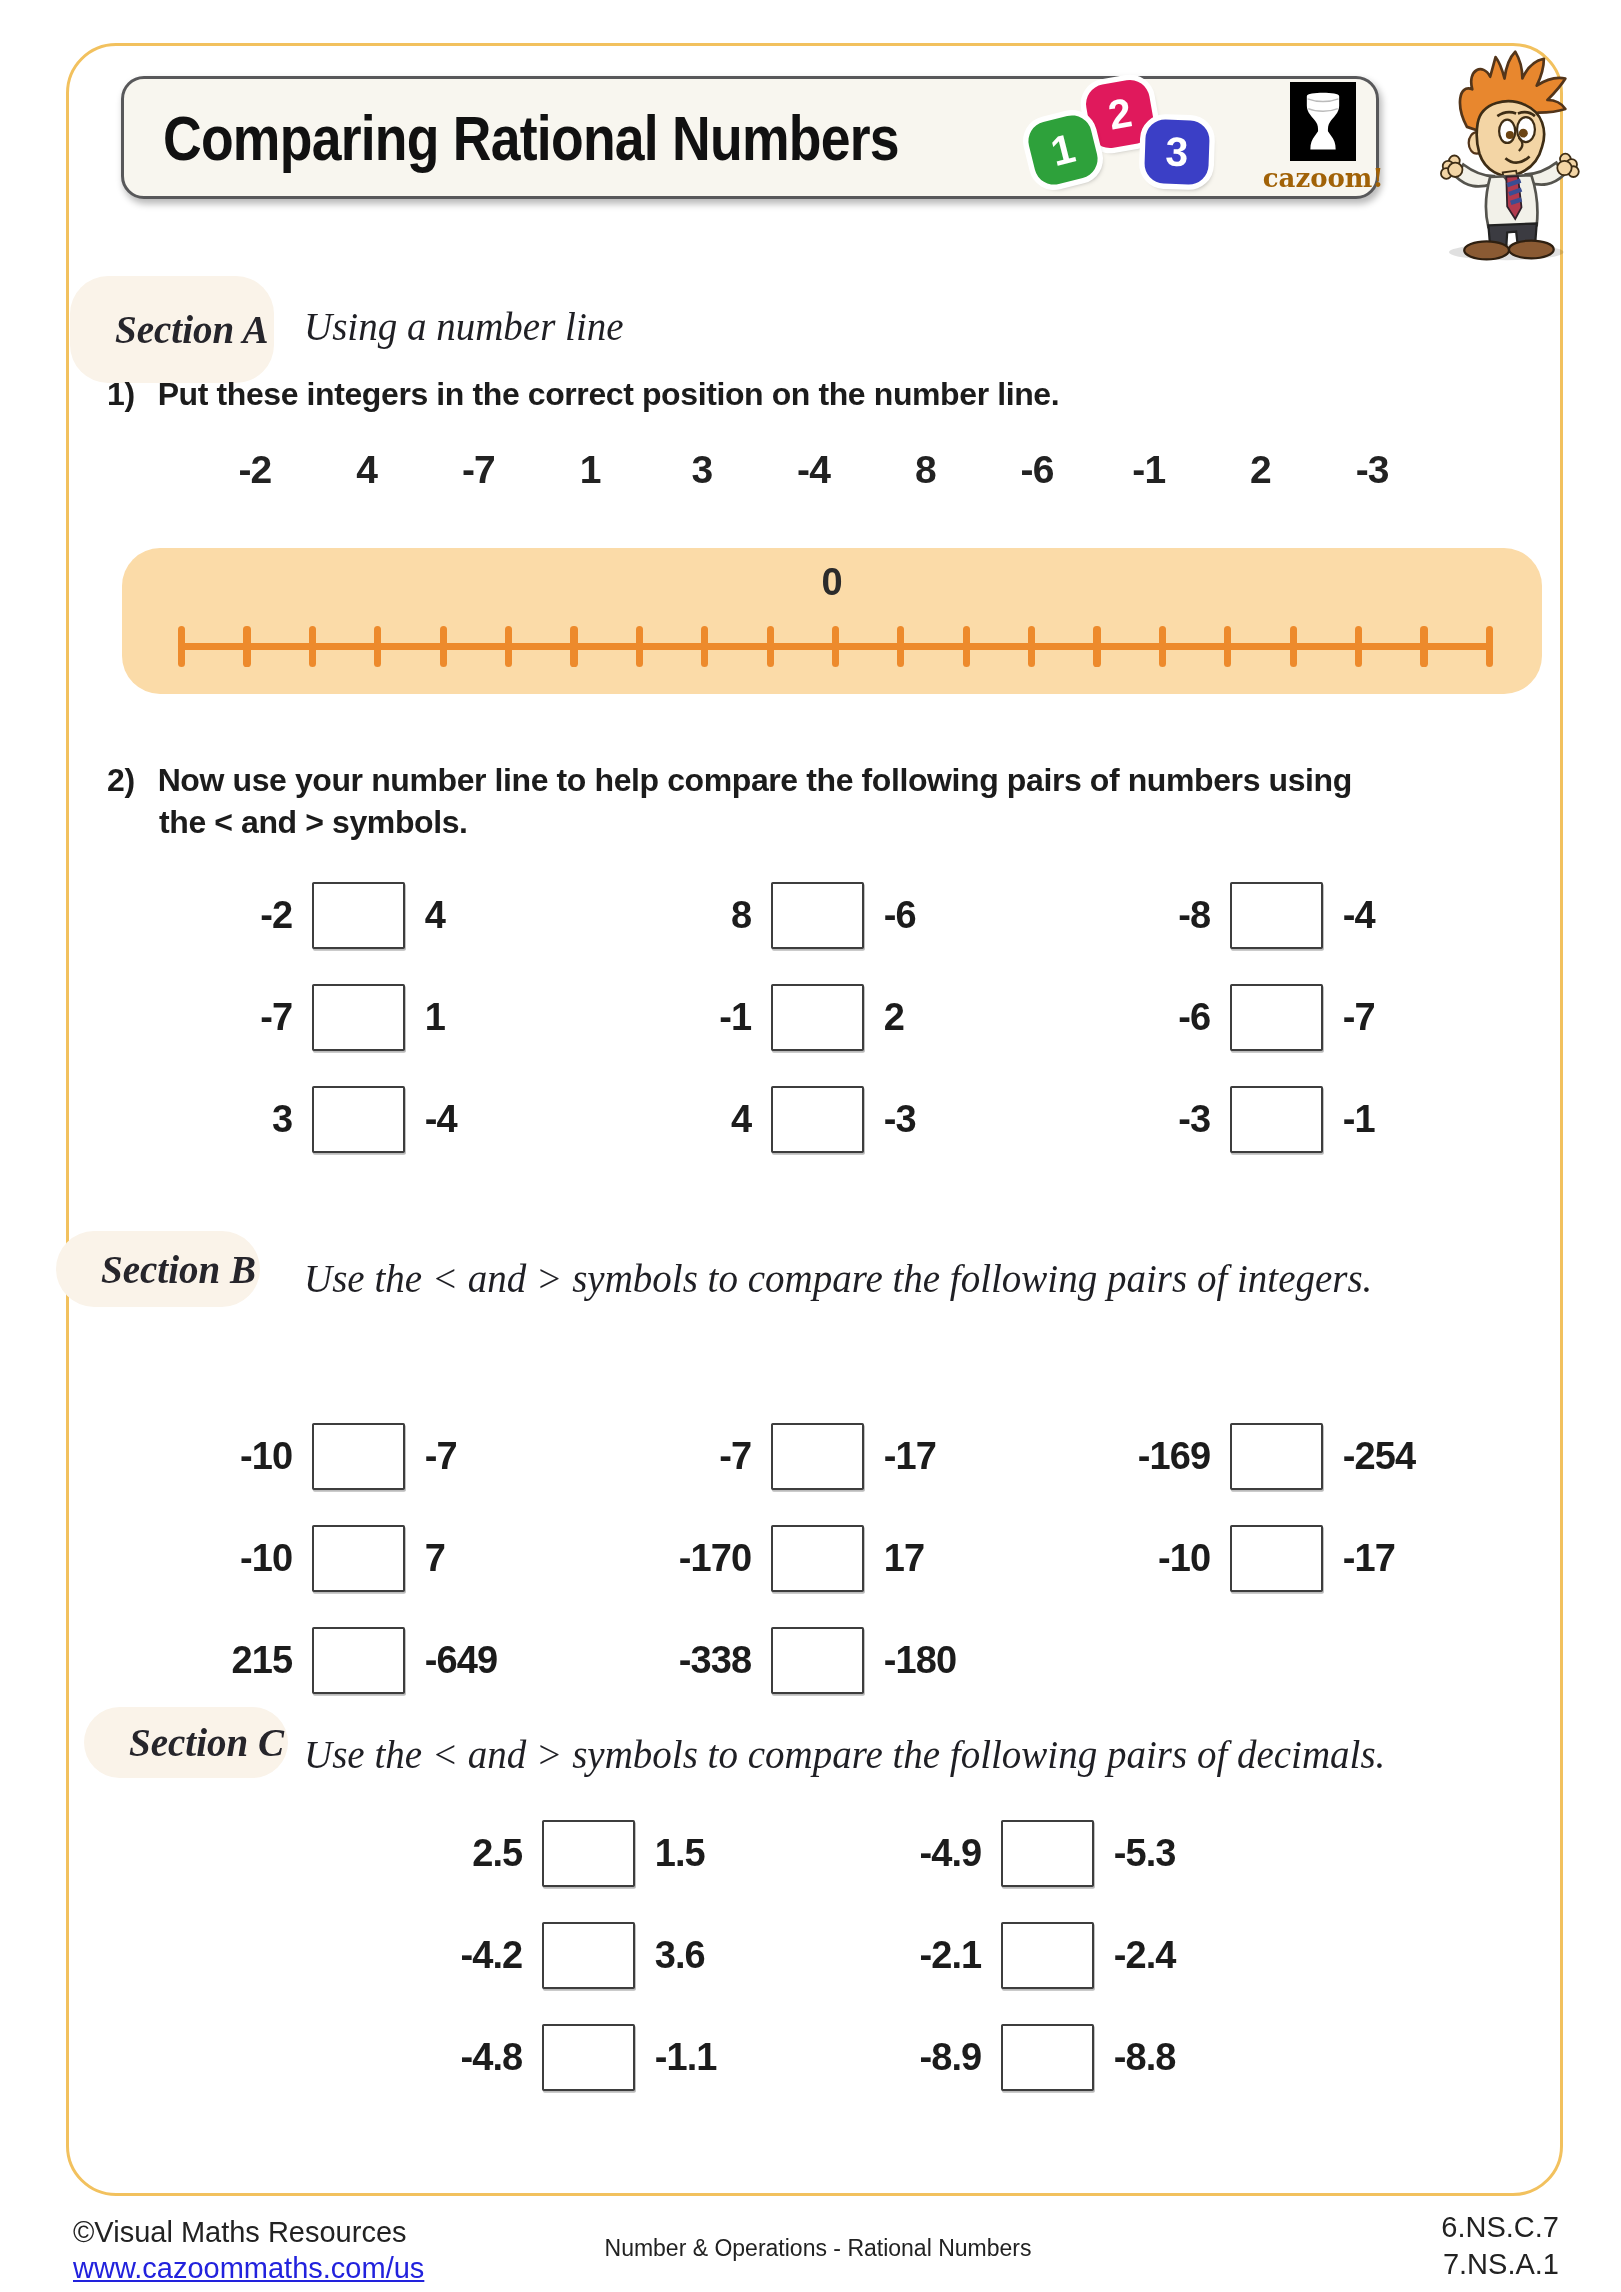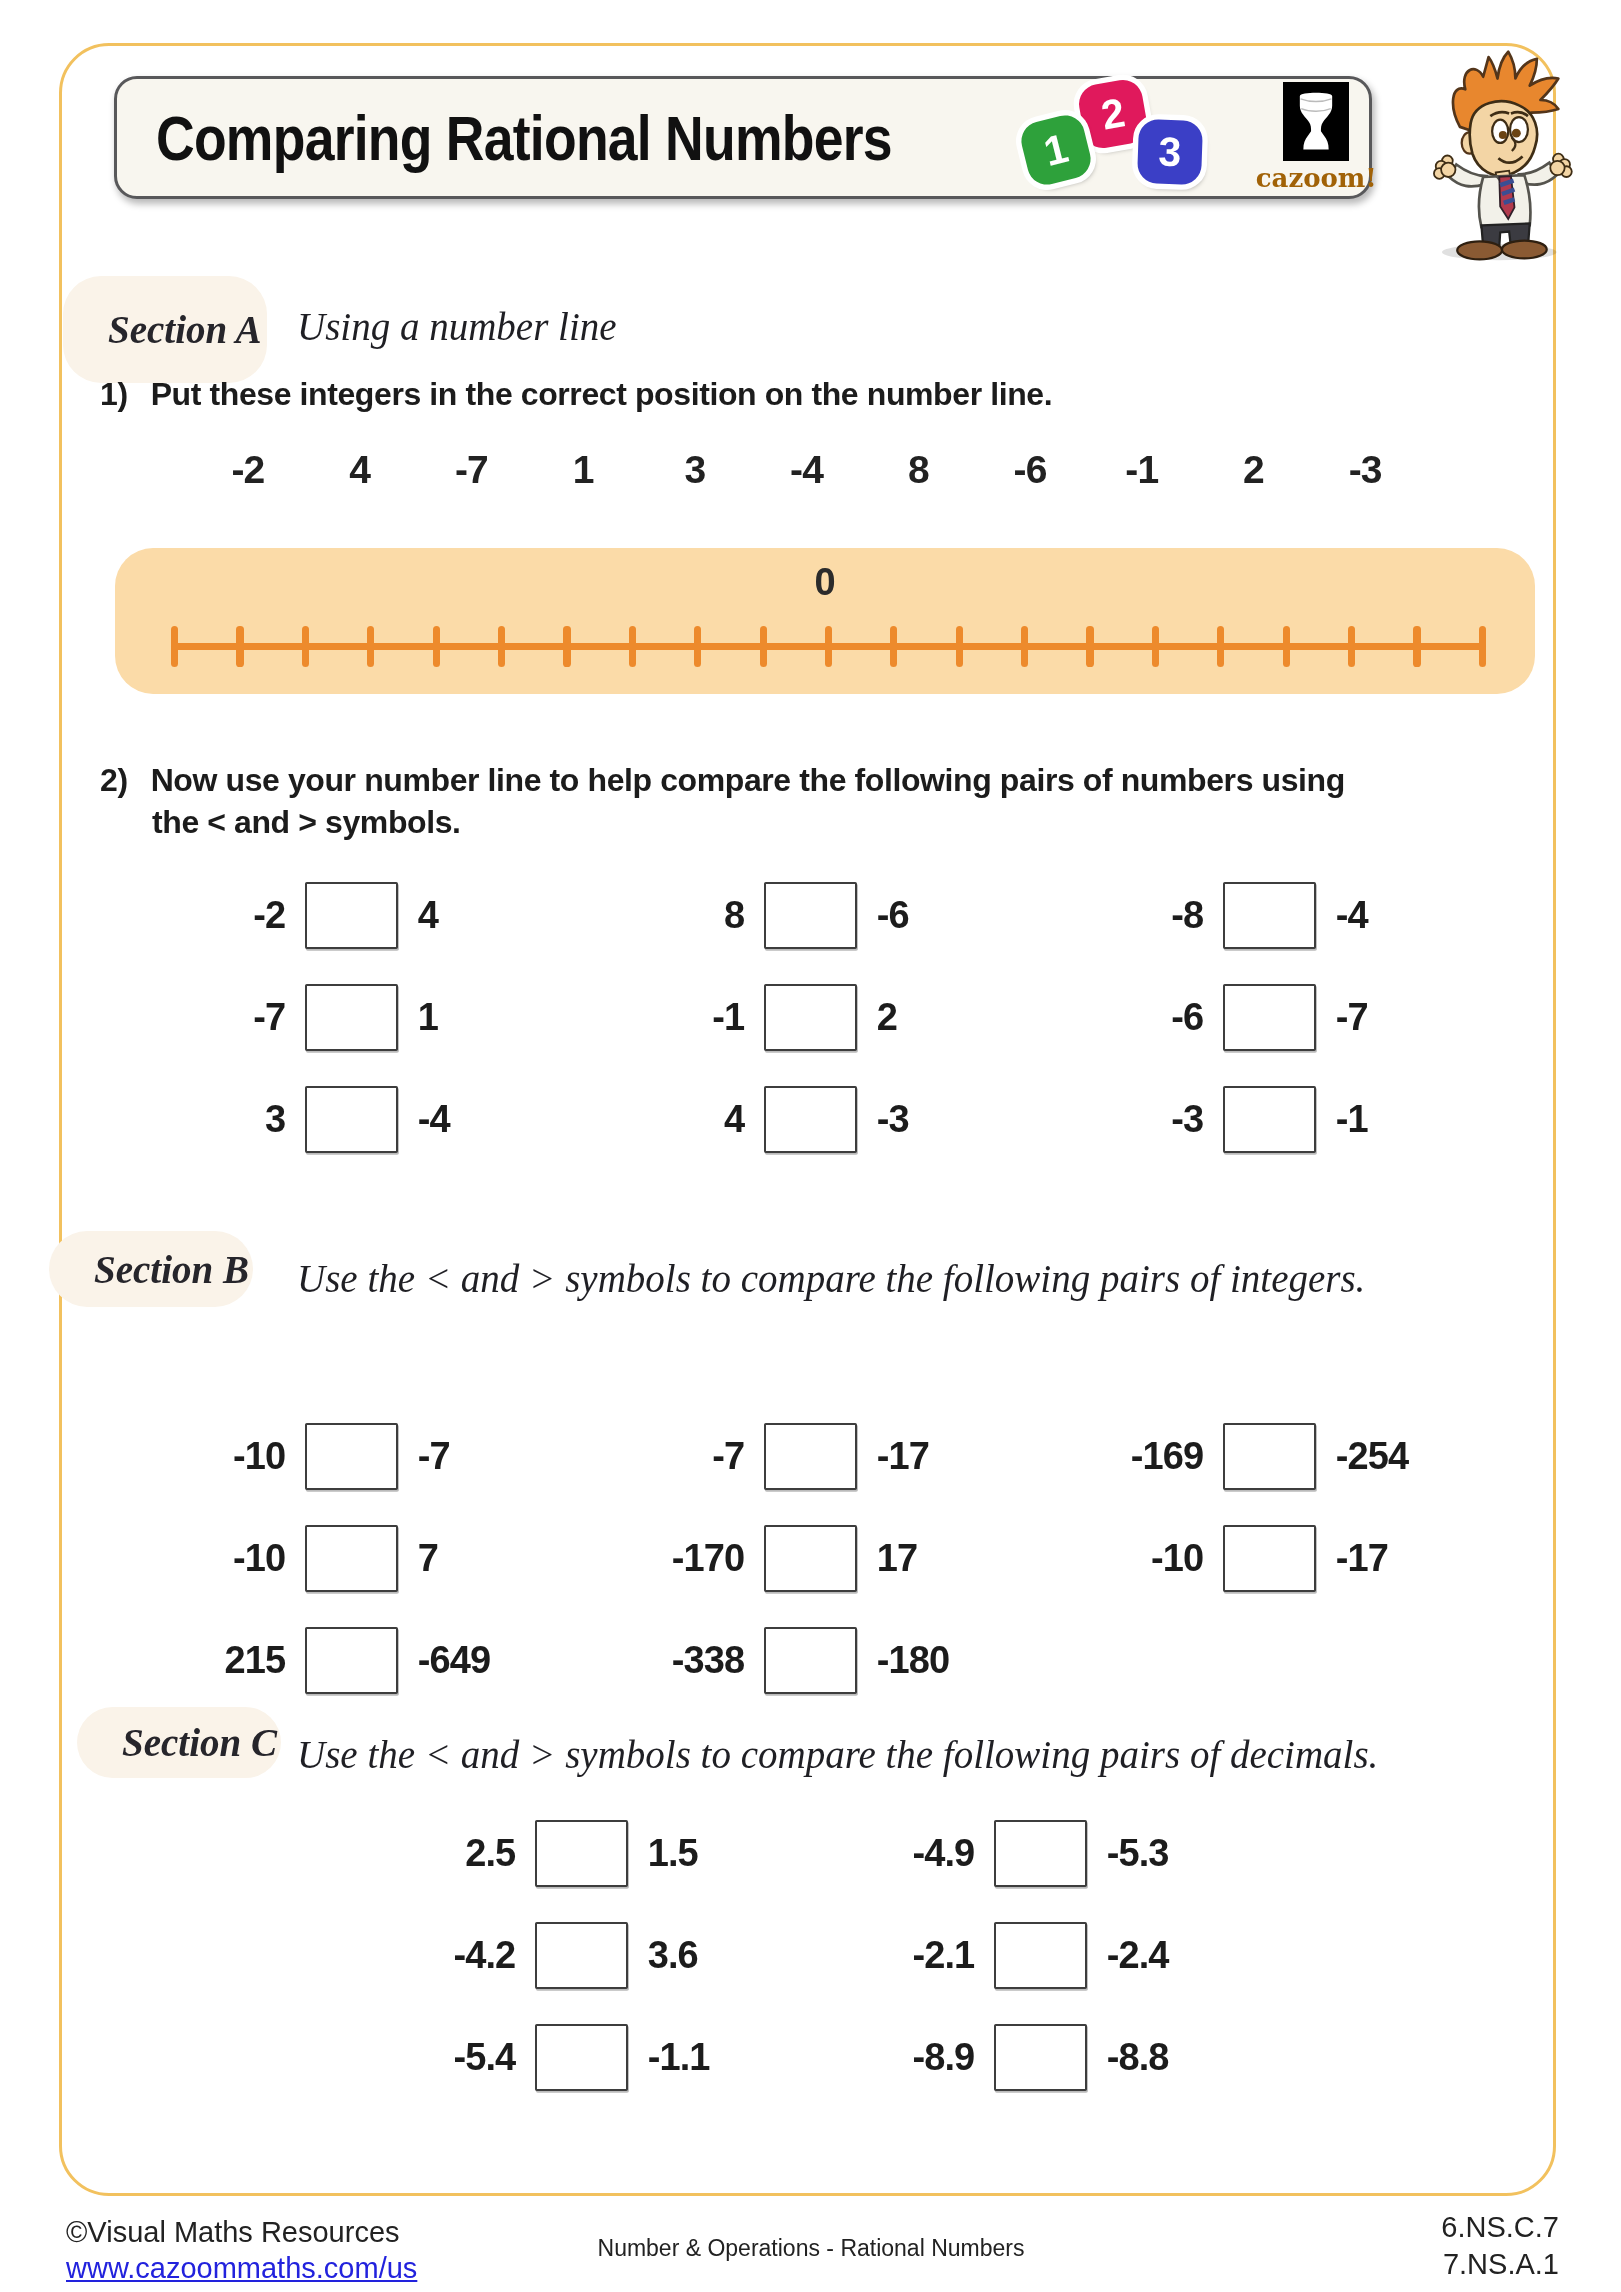--- a/index.html
+++ b/index.html
@@ -2,21 +2,21 @@
 <html style="--c-frame: #F2C15E; --c-band: #FBDBA8; --c-line: #ED8A2C; --c-pill: #FAF3E9; --c-tile-green: #2EA13B; --c-tile-pink: #E0195C; --c-tile-blue: #3B3FC6; --c-link: #2222DD; --c-box-border: #3D3D3D; --c-text: #222222;font-size:14.3px"><head>
 <meta charset="utf-8">
 <style>
   :root{
     --c-frame:#F2C15E; --c-band:#FBDBA8; --c-line:#ED8A2C; --c-pill:#FAF3E9;
     --c-tile-green:#2EA13B; --c-tile-pink:#E0195C; --c-tile-blue:#3B3FC6;
     --c-link:#2222DD; --c-box-border:#3D3D3D; --c-text:#222222;
   }
   html,body{margin:0;padding:0;background:#fff;}
   body{width:1622px;height:2293px;position:relative;font-family:"Liberation Sans",sans-serif;color:var(--c-text);}
-  .sheet{position:absolute;inset:0;overflow:hidden;}
+  .sheet{position:absolute;inset:0;overflow:hidden;margin-left:7px;}
 
   
   .frame{position:absolute;left:59px;top:43px;width:1497px;height:2153px;border:3.6px solid var(--c-frame);border-radius:50px;box-sizing:border-box;}
 
   
   .title-box{position:absolute;left:114px;top:76px;width:1258px;height:123px;background:#F8F6EF;border:3.6px solid #58585A;border-radius:23px;box-shadow:2.7px 4.5px 7.2px rgba(0,0,0,.28);display:flex;align-items:center;justify-content:space-between;padding:0 45px 0 39px;box-sizing:border-box;z-index:2;}
   .title-box h1{margin:0;font-size:63px;font-weight:bold;letter-spacing:-0.9px;white-space:nowrap;transform:scaleX(.85);transform-origin:left center;color:#111;}
   .logo-group{display:flex;align-items:center;gap:48px;flex-shrink:0;}
   .tiles{position:relative;width:186px;height:118px;}
   .tile{position:absolute;width:64px;height:64px;border-radius:19.7px;display:flex;align-items:center;justify-content:center;font-size:41px;font-weight:bold;color:#fff;box-shadow:0 0 0 5.4px #fff,2.7px 4.5px 5.4px rgba(0,0,0,.35);}
@@ -308,21 +308,21 @@
         <span class="pnum l">-4.2</span>
         <div class="abox"></div>
         <span class="pnum r">3.6</span>
       </div>
       <div class="pair">
         <span class="pnum l">-2.1</span>
         <div class="abox"></div>
         <span class="pnum r">-2.4</span>
       </div>
       <div class="pair">
-        <span class="pnum l">-5.4</span>
+        <span class="pnum l">-4.8</span>
         <div class="abox"></div>
         <span class="pnum r">-1.1</span>
       </div>
       <div class="pair">
         <span class="pnum l">-8.9</span>
         <div class="abox"></div>
         <span class="pnum r">-8.8</span>
       </div>
     </div>
 

